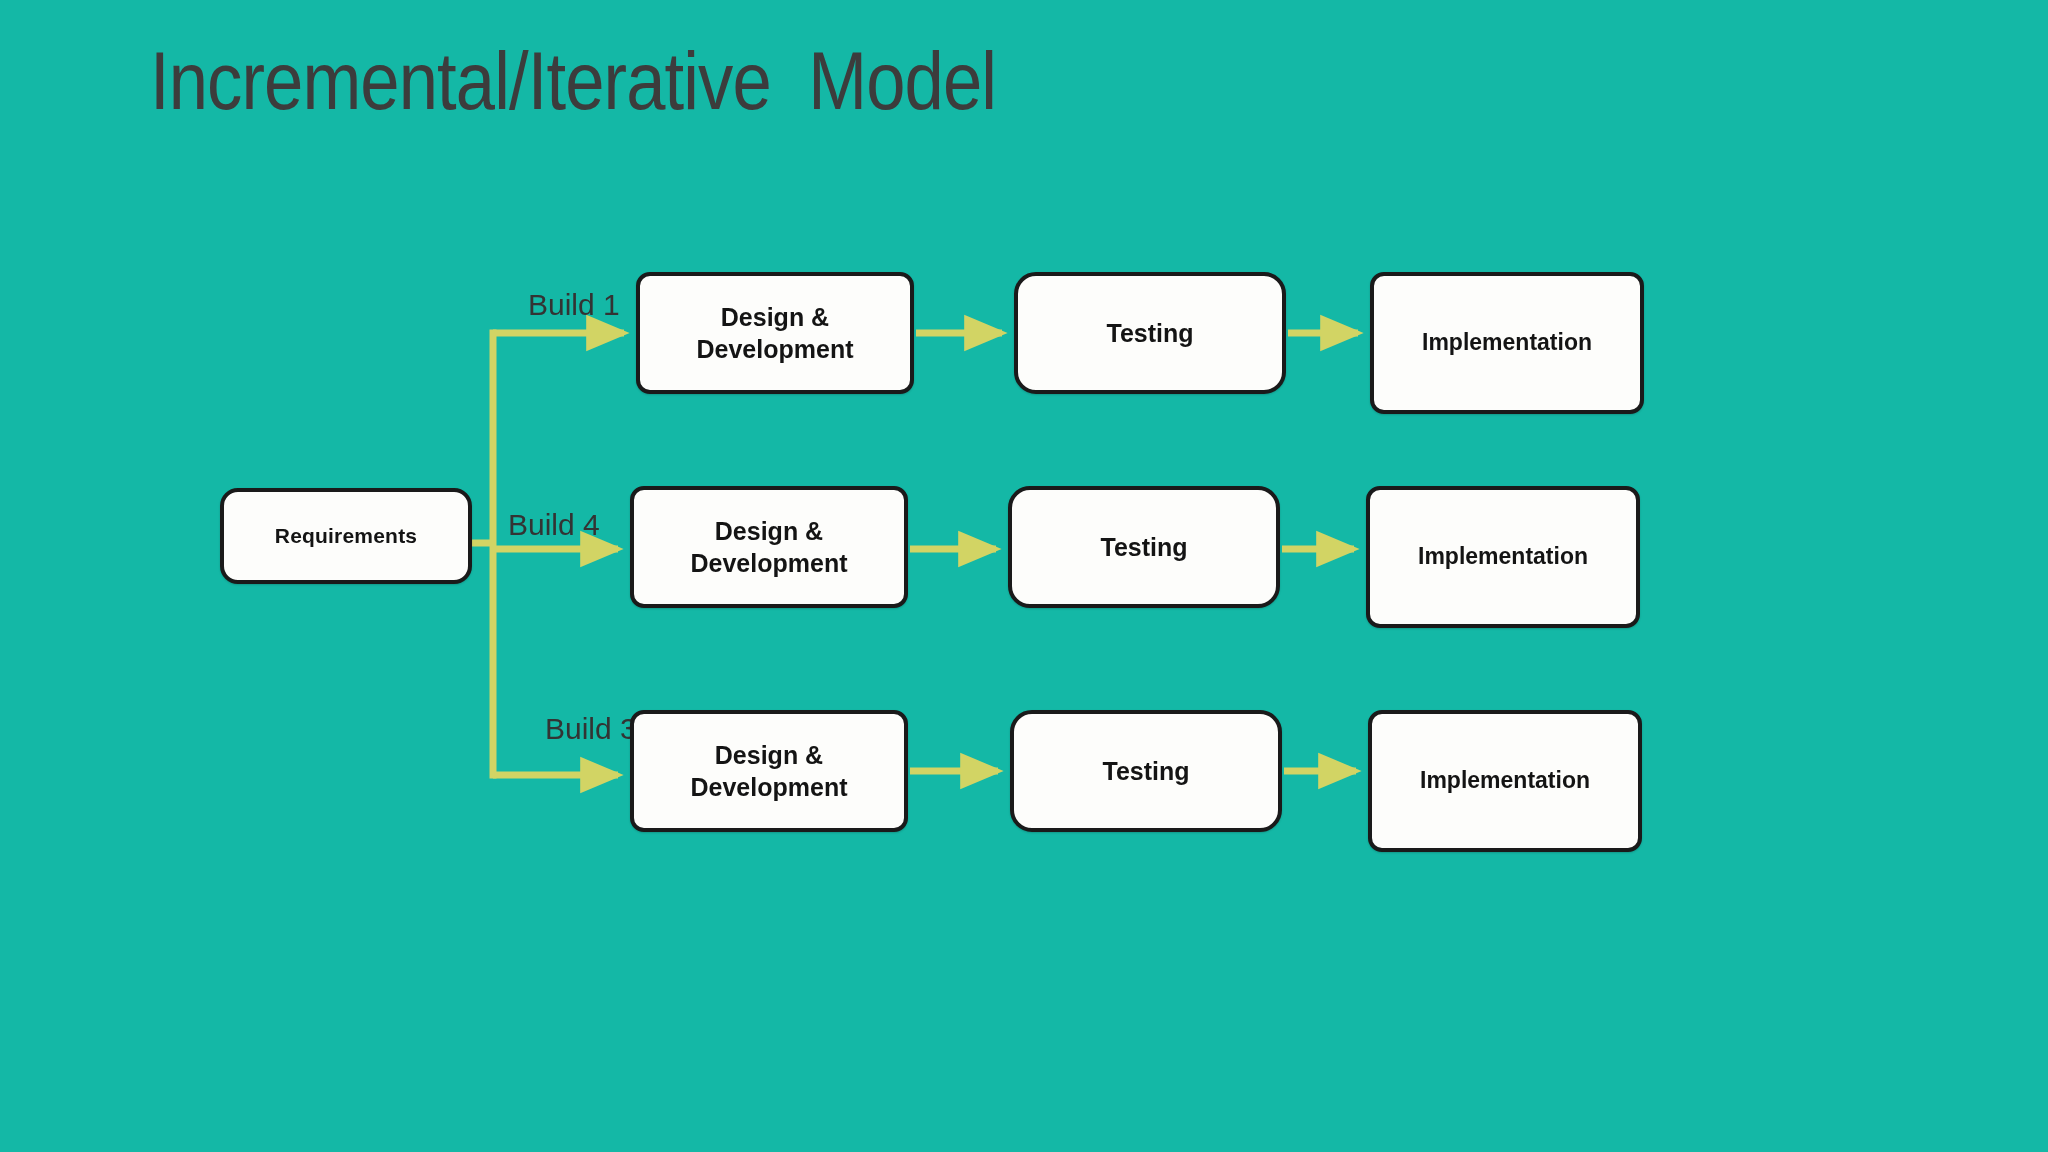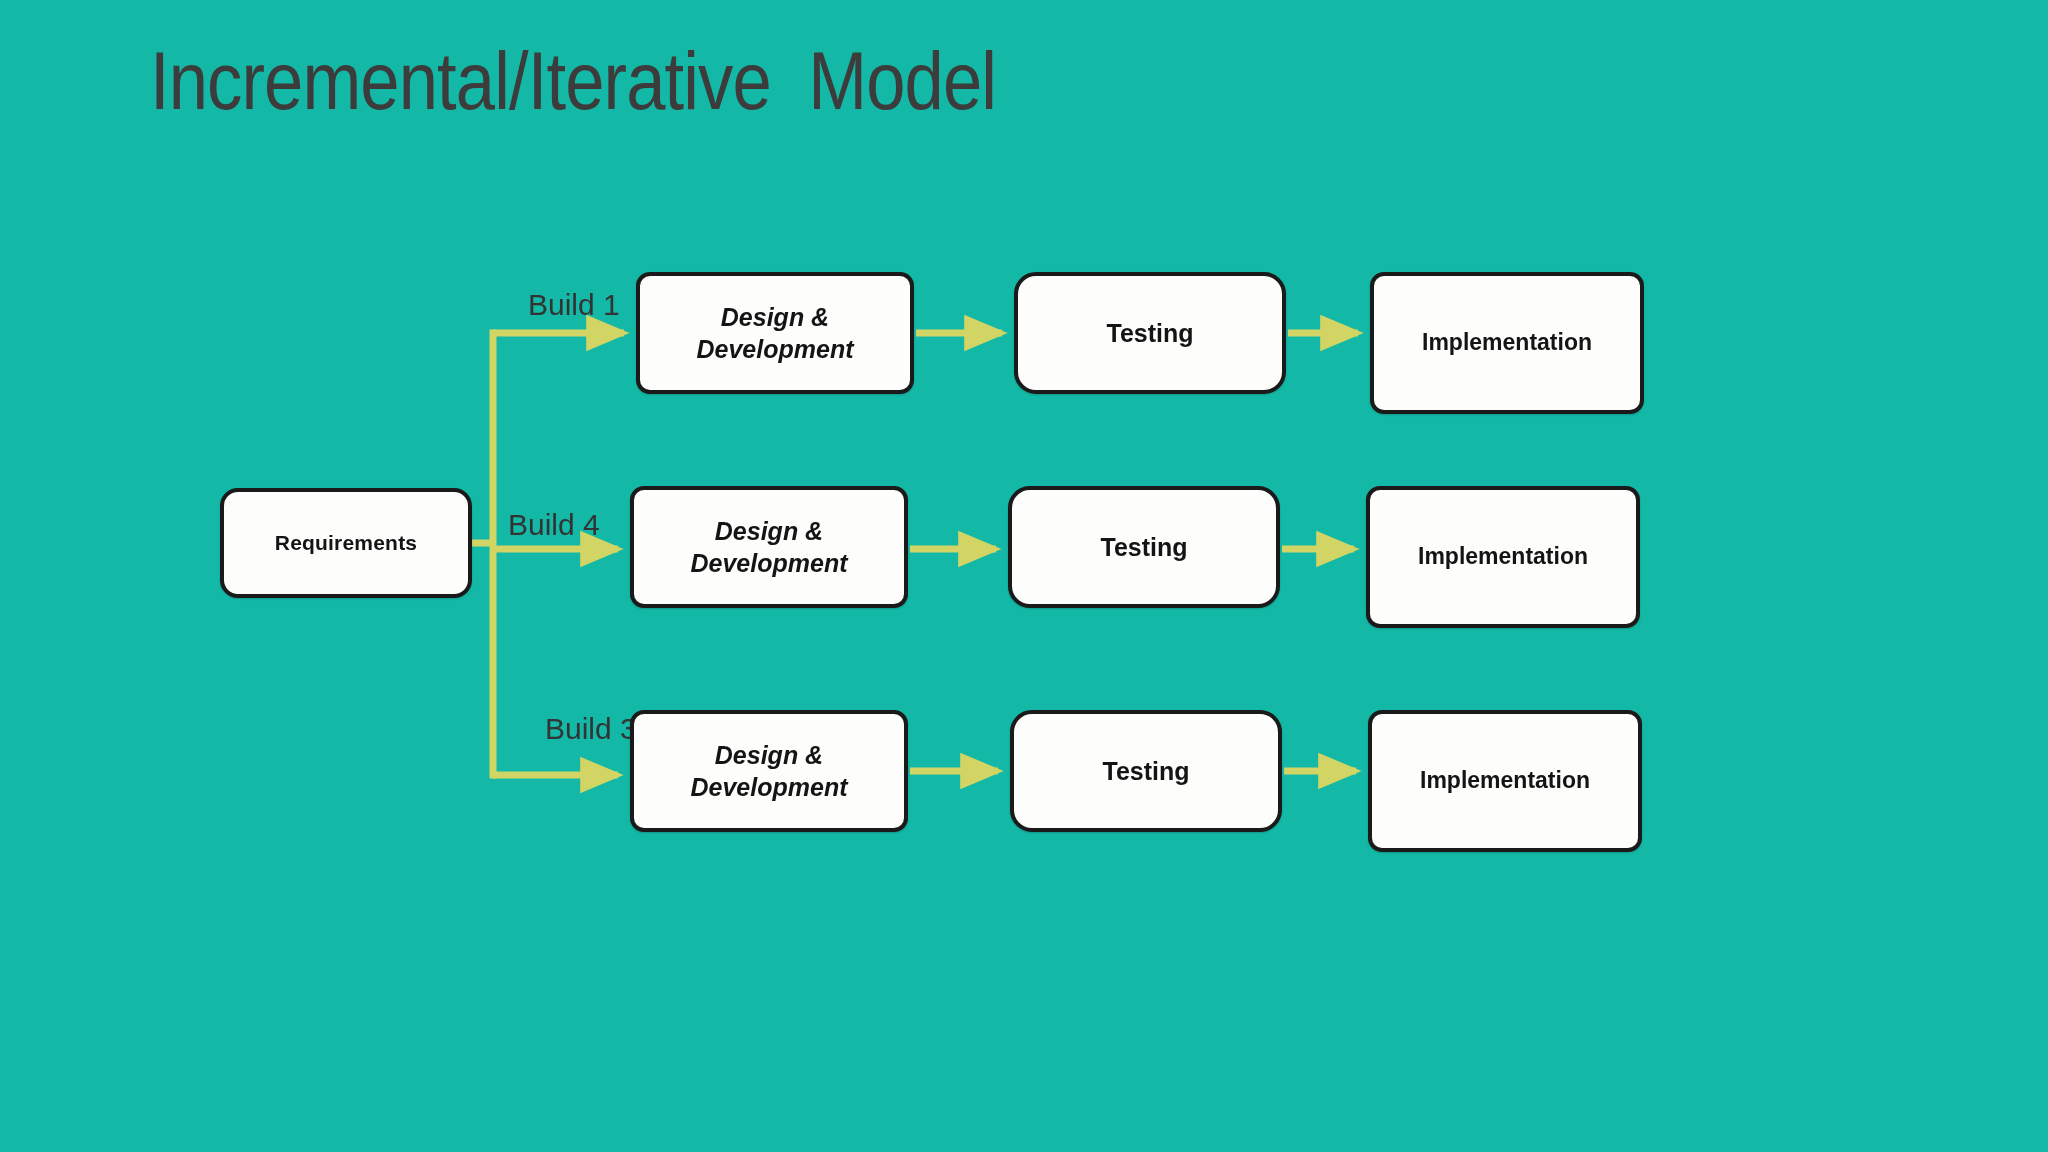--- a/index.html
+++ b/index.html
@@ -78,33 +78,32 @@
     line-height: 1.28;
     white-space: pre-line;
     padding: 0 8px;
   }
 
   
   .node.requirements {
     left: 220px;
     top: 488px;
     width: 252px;
-    height: 110px;
+    height: 96px;
     border-radius: 18px;
     font-size: 21px;
     letter-spacing: 0.2px;
   }
 
   
   .node.design {
     width: 278px;
     height: 122px;
     font-size: 25px;
     border-radius: 14px;
-    font-style: italic;
   }
   .node.design.row1 { left: 636px; top: 272px; }
   .node.design.row2 { left: 630px; top: 486px; }
   .node.design.row3 { left: 630px; top: 710px; }
 
   
   .node.testing {
     width: 272px;
     height: 122px;
     font-size: 25px;

